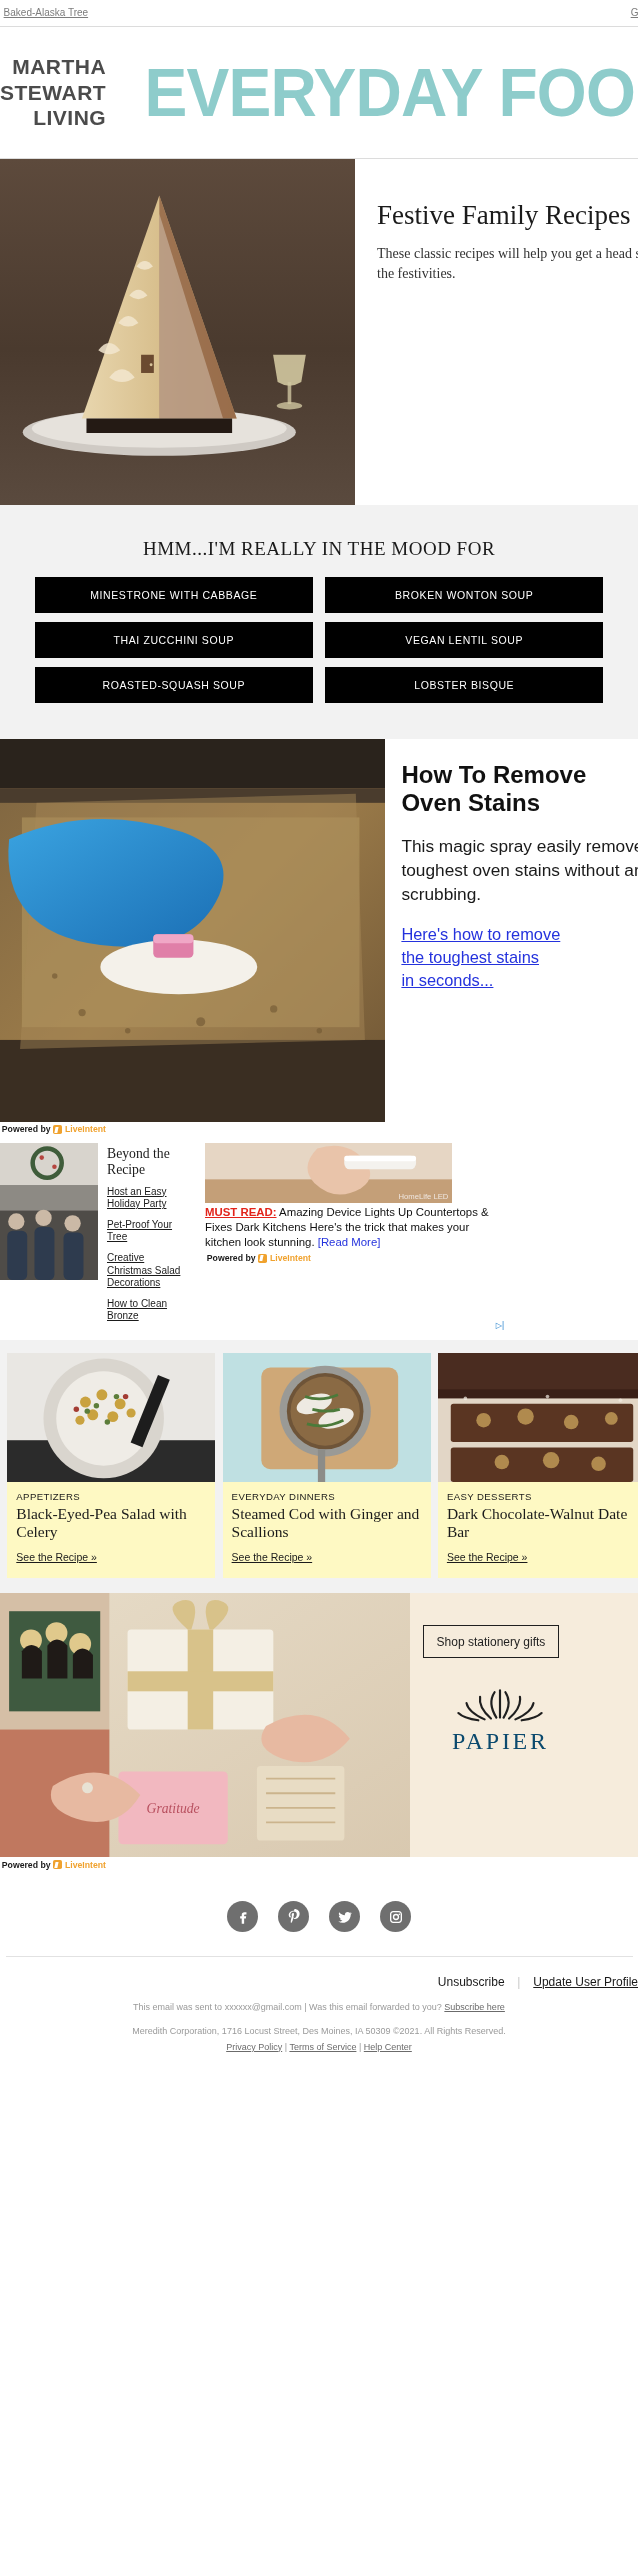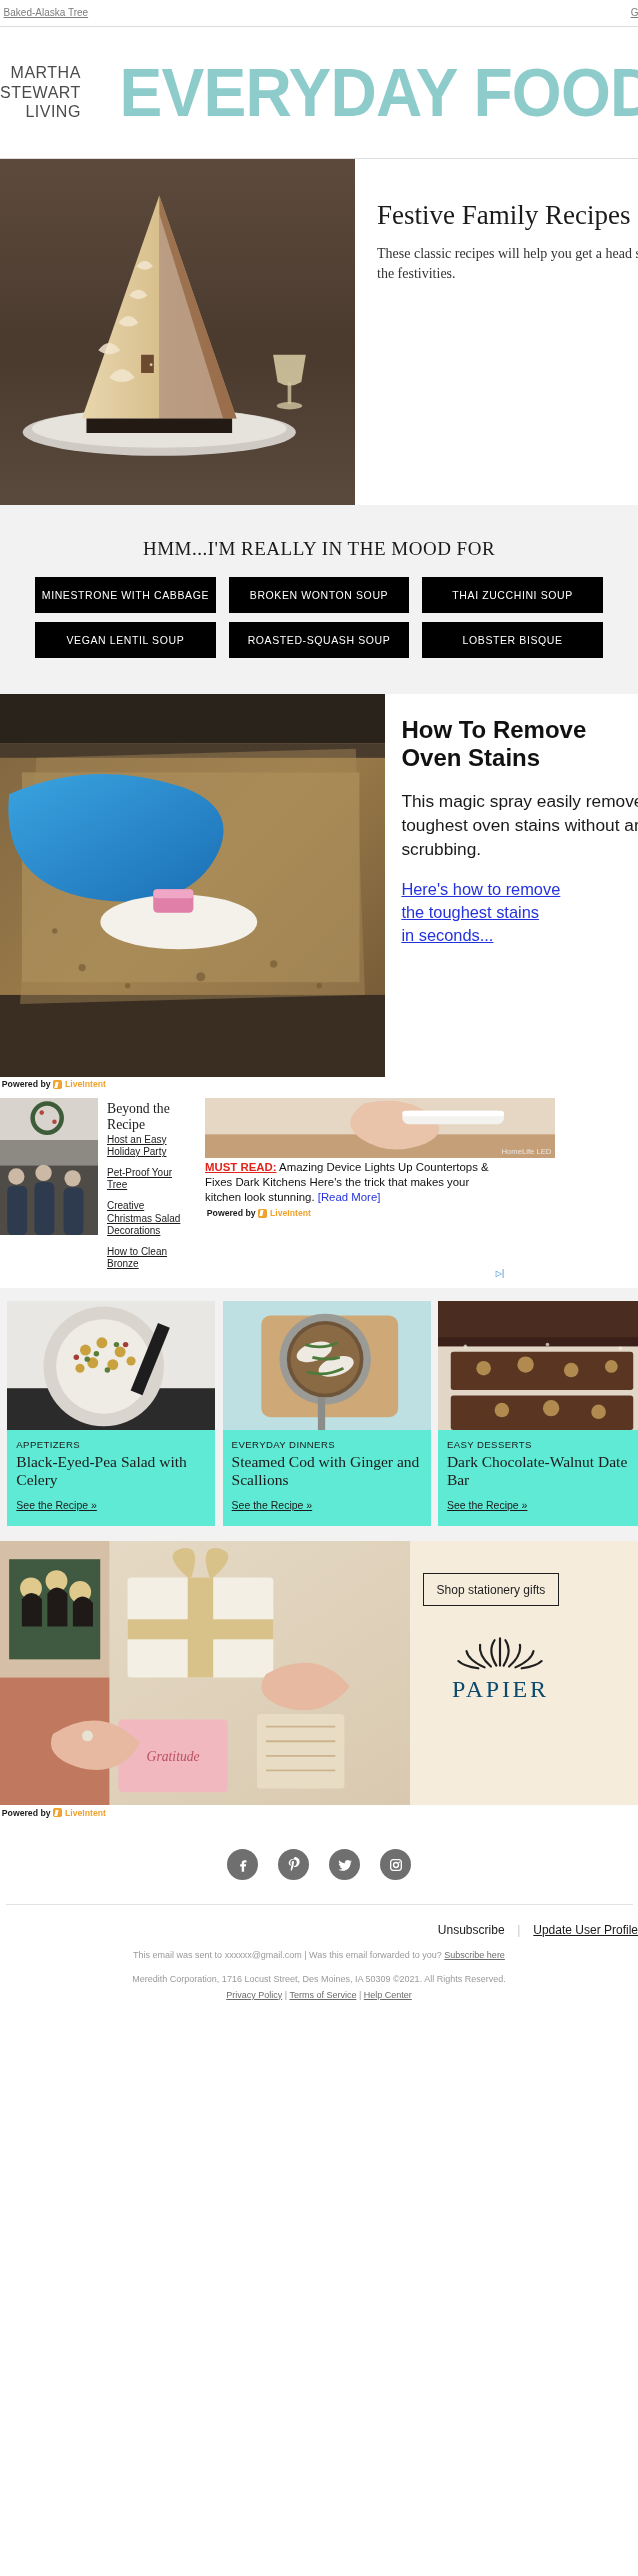--- a/index.html
+++ b/index.html
@@ -32,22 +32,22 @@
   .masthead {
     height: 132px;
     display: flex;
     align-items: center;
     width: 693px;
   }
   .msl {
     width: 146px;
     text-align: right;
     padding-right: 20px;
-    font-weight: normal;
-    font-size: 16px;
+    font-weight: bold;
+    font-size: 21px;
     line-height: 1.22;
     letter-spacing: 0.5px;
     color: #4b4b4b;
   }
   .msl-divider { width: 0.9px; background: #cfcfcf; height: 78px; }
   .ef-logo {
     font-family: "Liberation Sans Narrow", "Liberation Sans", sans-serif;
     font-weight: bold;
     font-size: 69px;
     letter-spacing: -0.9px;
@@ -83,21 +83,21 @@
   }
 
   
   .mood { background: #f2f2f2; padding: 33px 0 36px; width: 638px; }
   .mood-head {
     font-family: "Liberation Serif", serif;
     text-align: center; font-size: 19px; letter-spacing: 0.5px;
     color: #1a1a1a; margin-bottom: 16.4px;
   }
   .mood-grid {
-    display: grid; grid-template-columns: 1fr 1fr 1fr; gap: 9px 12.8px;
+    display: grid; grid-template-columns: 1fr 1fr; gap: 9px 12.8px;
     padding: 0 35px;
   }
   .mood-btn {
     background: #000; color: #fff; text-align: center;
     font-size: 10.5px; letter-spacing: 0.6px;
     height: 36px; display: flex; align-items: center; justify-content: center;
   }
 
   
   .ad1 { display: flex; width: 693px; background: #fff; position: relative; }
@@ -125,42 +125,42 @@
     background:#fff; transform: skewX(-12deg);
   }
   .li-word { color: #f0a22e; font-weight: bold; }
 
   
   .beyond-row { display: flex; width: 693px; padding: 5.5px 0 9px 0; }
   .beyond-photo { width: 98px; height: 137px; flex: none; overflow: hidden; background:#6f6f6f; }
   .beyond-txt { width: 98px; padding: 3.6px 9px 0 9px; }
   .beyond-title {
     font-family: "Liberation Serif", serif; font-size: 13.7px; color: #1b1b1b;
-    line-height: 1.15; margin-bottom: 1px;
+    line-height: 1.15; margin-bottom: 8px;
   }
   .beyond-link {
     display: block; font-size: 10px; color: #1b1b1b;
     text-decoration: underline; line-height: 1.25; margin-bottom: 8.2px;
   }
   .ad2 { width: 301px; margin-left: 9px; position: relative; }
-  .ad2-img { width: 350px; height: 60px; overflow: hidden; position: relative; background: #14532d; }
+  .ad2-img { width: 247px; height: 60px; overflow: hidden; position: relative; background: #14532d; }
   .ad2-brand {
     position: absolute; right: 3.6px; bottom: 1.8px; font-size: 7.7px; color: #efe6df;
   }
   .ad2-copy { font-size: 11.4px; line-height: 1.32; color: #111; padding-top: 2.7px; }
   .must-read { color: #e2231a; font-weight: bold; text-decoration: underline; }
   .read-more { color: #2432dd; margin-top: 28px; }
   .adchoice {
     position: absolute; right: 1.8px; bottom: 0.9px; color: #1f7ecb; font-size: 8.2px;
   }
 
   
   .cards-wrap { background: #f2f2f2; padding: 12.8px 0 0 0; width: 638px; }
   .cards { display: flex; gap: 7.3px; padding: 0 7.3px 14.6px 7.3px; }
-  .card { background: #5eead4; width: 208px; }
+  .card { background: #fef9c3; width: 208px; }
   .card-img { width: 208px; height: 129px; overflow: hidden; }
   .card-body { padding: 9px 9px 14.6px 9px; }
   .card-kicker {
     font-size: 9.6px; letter-spacing: 0.4px; color: #1a1a1a; margin-bottom: 3.6px;
   }
   .card-title {
     font-family: "Liberation Serif", serif; font-size: 15.5px; color: #1b1b1b;
     line-height: 1.13; margin-bottom: 6.4px; min-height: 36px;
   }
   .card-link { font-size: 10.5px; color: #1b1b1b; text-decoration: underline; }

